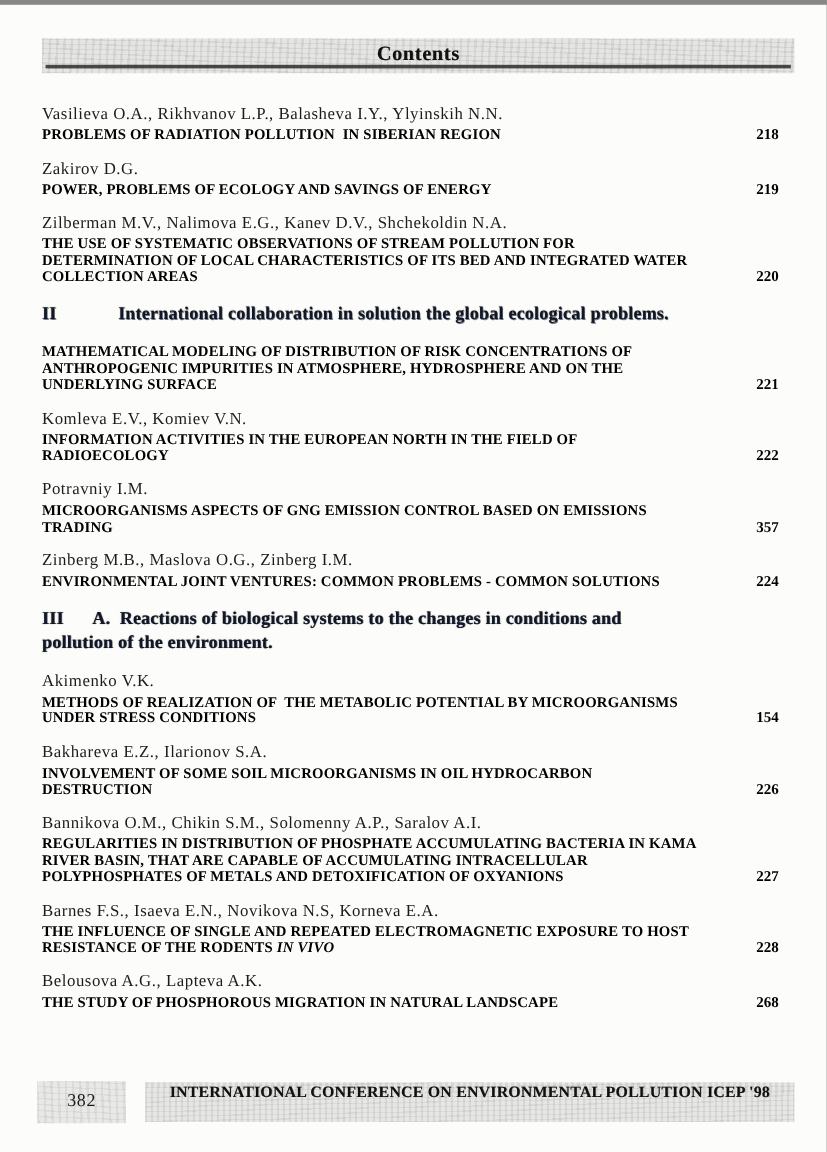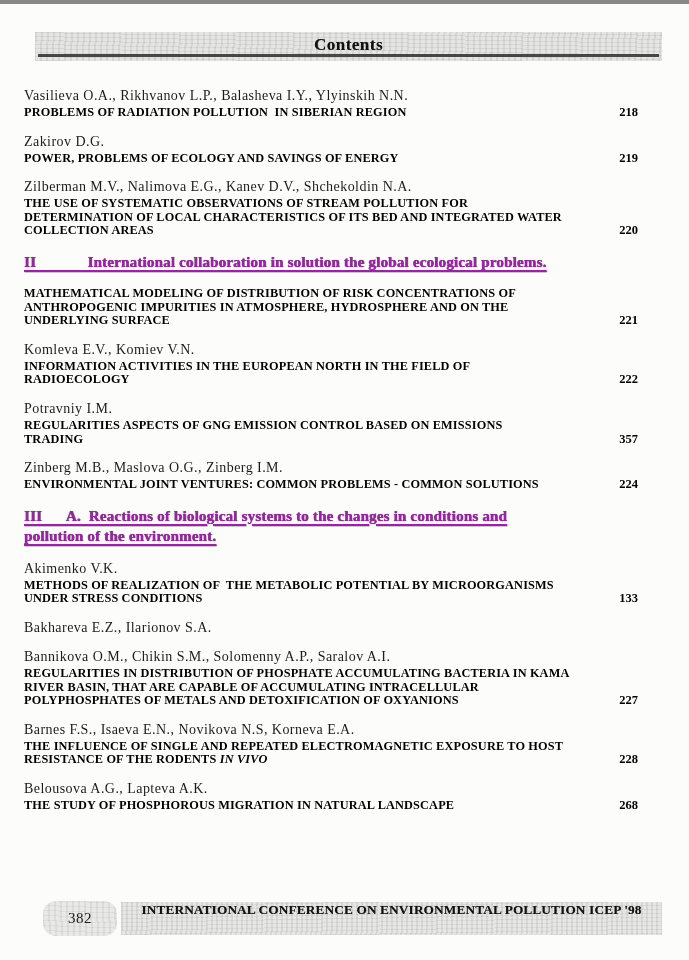--- a/index.html
+++ b/index.html
@@ -39,21 +39,21 @@
     font-size: 17px;
     font-weight: bold;
     letter-spacing: .5px;
     color: #111;
     text-shadow: .4px .4px 0 rgba(0,0,0,.45);
   }
 
   
   .content {
     position: absolute;
-    left: 24px; top: 84px;
+    left: 35px; top: 84px;
     width: 614px;
   }
   .entry { margin-bottom: 14px; }
   .authors {
     font-size: 14px;
     line-height: 15px;
     letter-spacing: .45px;
     margin-bottom: 3px;
     color: #1c1c1c;
   }
@@ -80,39 +80,38 @@
     align-self: flex-end;
     line-height: 13.6px;
   }
 
   
   .section-heading {
     margin: 3px 0 15px 0;
     font-size: 15px;
     font-weight: bold;
     line-height: 20px;
-    color: #a21caf;
-    text-decoration: underline;
+    color: #0f172a;
     text-decoration-thickness: 2px;
     text-underline-offset: 3px;
     text-shadow: .6px .4px 0 rgba(20,16,10,.55), 0 0 1px rgba(30,25,18,.5);
     letter-spacing: .2px;
   }
   .section-heading .sec-text { white-space: pre-wrap; }
 
   
   .footer-page-box {
     position: absolute;
-    left: 43px; top: 897px;
+    left: 31px; top: 897px;
     width: 74px; height: 35px;
     background:
       repeating-linear-gradient(88deg, rgba(130,130,130,.13) 0 2px, rgba(220,220,220,.05) 2px 6px),
       repeating-linear-gradient(2deg, rgba(150,150,150,.14) 0 1px, transparent 1px 5px),
       #e9e9e7;
-    display: flex; align-items: center; justify-content: center; border-radius: 13px;
+    display: flex; align-items: center; justify-content: center;
   }
   .footer-page-number {
     font-size: 15px;
     letter-spacing: .5px;
     color: #1a1a1a;
   }
   .footer-band {
     position: absolute;
     left: 121px; top: 898px;
     width: 541px; height: 33px;
@@ -186,21 +185,21 @@
       <div class="title-row">
         <div class="title">INFORMATION ACTIVITIES IN THE EUROPEAN NORTH IN THE FIELD OF
 RADIOECOLOGY</div>
         <div class="page-num">222</div>
       </div>
     </div>
 
     <div class="entry">
       <div class="authors">Potravniy I.M.</div>
       <div class="title-row">
-        <div class="title">REGULARITIES ASPECTS OF GNG EMISSION CONTROL BASED ON EMISSIONS
+        <div class="title">MICROORGANISMS ASPECTS OF GNG EMISSION CONTROL BASED ON EMISSIONS
 TRADING</div>
         <div class="page-num">357</div>
       </div>
     </div>
 
     <div class="entry">
       <div class="authors">Zinberg M.B., Maslova O.G., Zinberg I.M.</div>
       <div class="title-row">
         <div class="title">ENVIRONMENTAL JOINT VENTURES: COMMON PROBLEMS - COMMON SOLUTIONS</div>
         <div class="page-num">224</div>
@@ -210,26 +209,31 @@
     <div class="section-heading">
       <span class="sec-numeral">III</span><span class="gap">&nbsp;&nbsp;&nbsp;&nbsp;&nbsp;&nbsp;</span><span class="sec-text">A.  Reactions of biological systems to the changes in conditions and
 pollution of the environment.</span>
     </div>
 
     <div class="entry">
       <div class="authors">Akimenko V.K.</div>
       <div class="title-row">
         <div class="title">METHODS OF REALIZATION OF  THE METABOLIC POTENTIAL BY MICROORGANISMS
 UNDER STRESS CONDITIONS</div>
-        <div class="page-num">133</div>
+        <div class="page-num">154</div>
       </div>
     </div>
 
     <div class="entry">
       <div class="authors">Bakhareva E.Z., Ilarionov S.A.</div>
+      <div class="title-row">
+        <div class="title">INVOLVEMENT OF SOME SOIL MICROORGANISMS IN OIL HYDROCARBON
+DESTRUCTION</div>
+        <div class="page-num">226</div>
+      </div>
     </div>
 
     <div class="entry">
       <div class="authors">Bannikova O.M., Chikin S.M., Solomenny A.P., Saralov A.I.</div>
       <div class="title-row">
         <div class="title">REGULARITIES IN DISTRIBUTION OF PHOSPHATE ACCUMULATING BACTERIA IN KAMA
 RIVER BASIN, THAT ARE CAPABLE OF ACCUMULATING INTRACELLULAR
 POLYPHOSPHATES OF METALS AND DETOXIFICATION OF OXYANIONS</div>
         <div class="page-num">227</div>
       </div>

